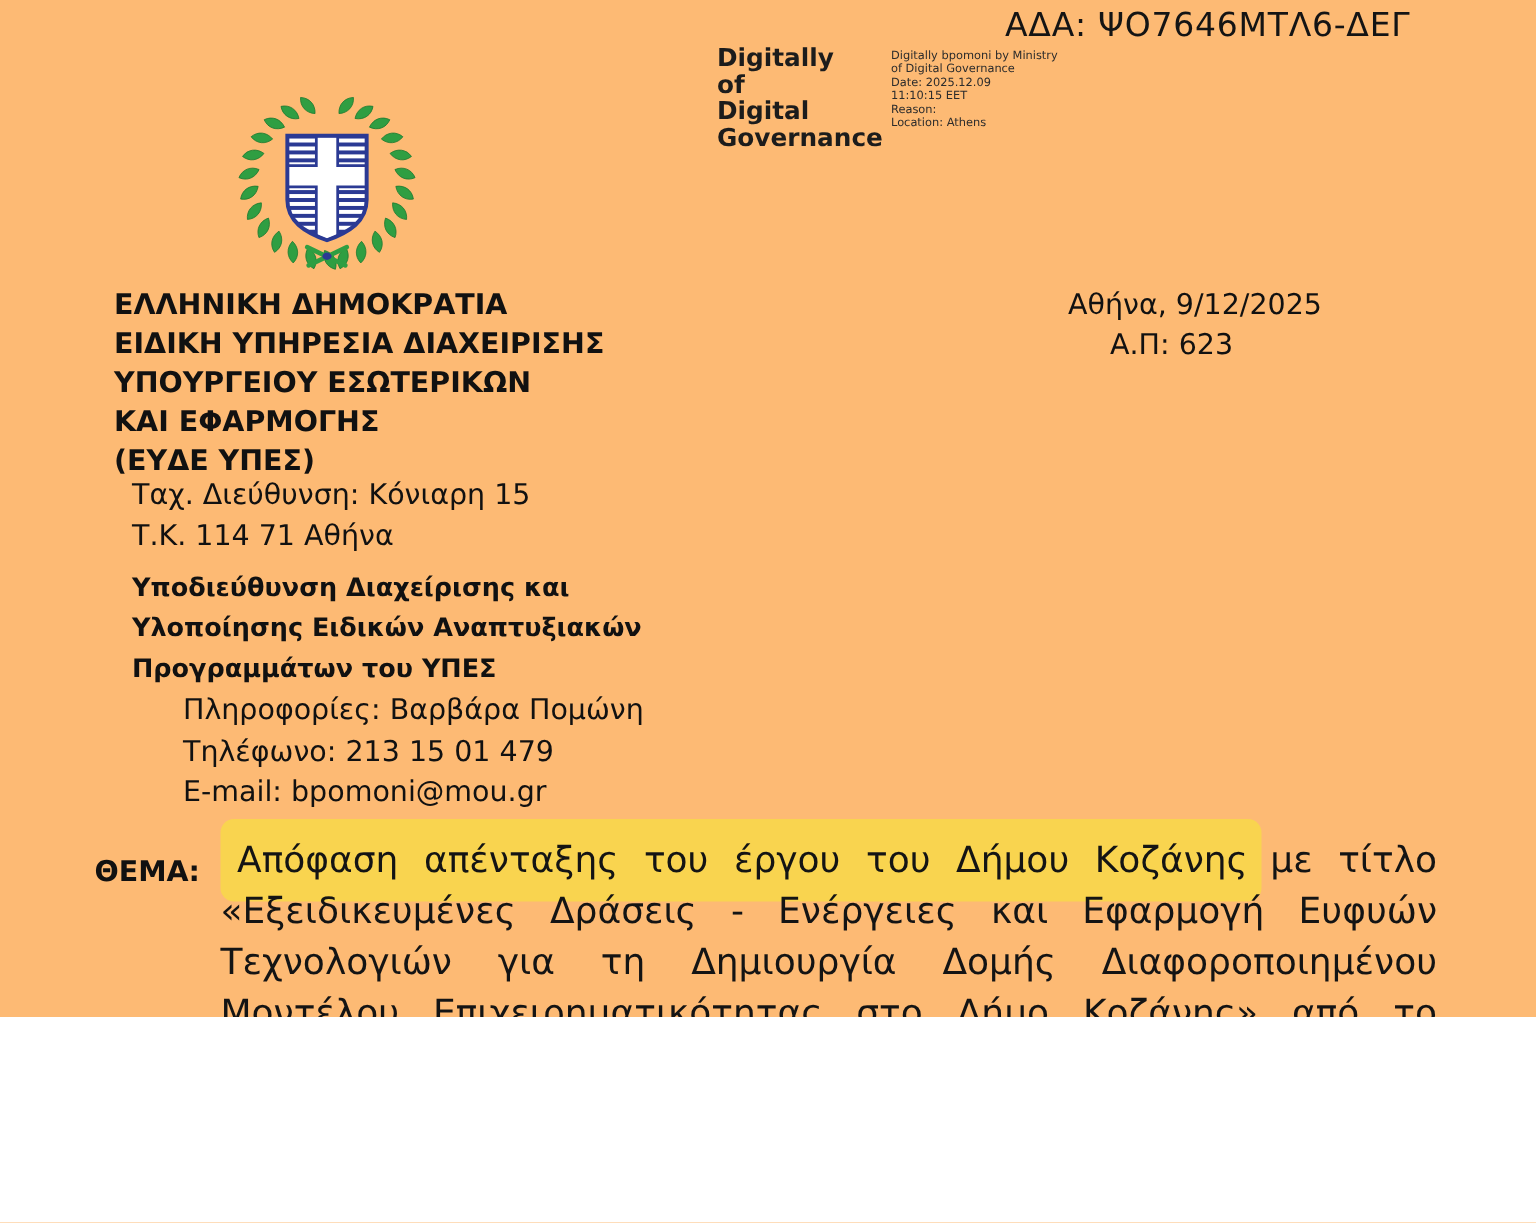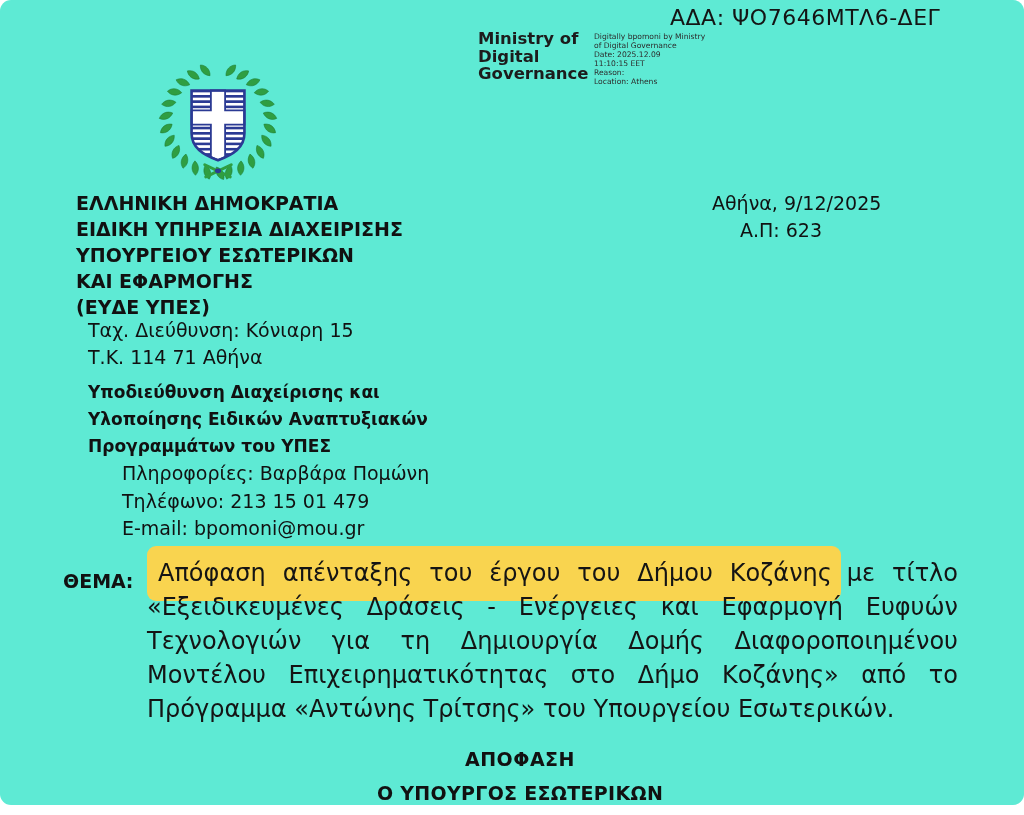--- a/index.html
+++ b/index.html
@@ -4,24 +4,23 @@
 <style>
   * { margin: 0; padding: 0; box-sizing: border-box; }
   html, body { background: #ffffff; }
   body {
     font-family: "DejaVu Sans", "Liberation Sans", sans-serif;
     color: #111;
   }
   .page {
     position: relative;
     width: 1024px;
-    height: 805px;
-    background: #5eead4;
+    height: 678px;
+    background: #fdba74;
     overflow: hidden;
-    border-radius: 11px;
   }
   .abs { position: absolute; }
 
   .ada {
     left: 670px; top: 5px;
     font-size: 22px;
     letter-spacing: 0.5px;
     color: #141414;
     white-space: nowrap;
   }
@@ -111,21 +110,21 @@
 </style>
 </head>
 <body>
 
 <div class="page">
 
   <div class="abs ada">ΑΔΑ: ΨΟ7646ΜΤΛ6-ΔΕΓ</div>
 
   <div class="abs sig">
     <div class="sig-big">
-      <div>Ministry of</div>
+      <div>Digitally of</div>
       <div>Digital</div>
       <div>Governance</div>
     </div>
     <div class="sig-small">
       <div>Digitally bpomoni by Ministry</div>
       <div>of Digital Governance</div>
       <div>Date: 2025.12.09</div>
       <div>11:10:15 EET</div>
       <div>Reason:</div>
       <div>Location: Athens</div>

